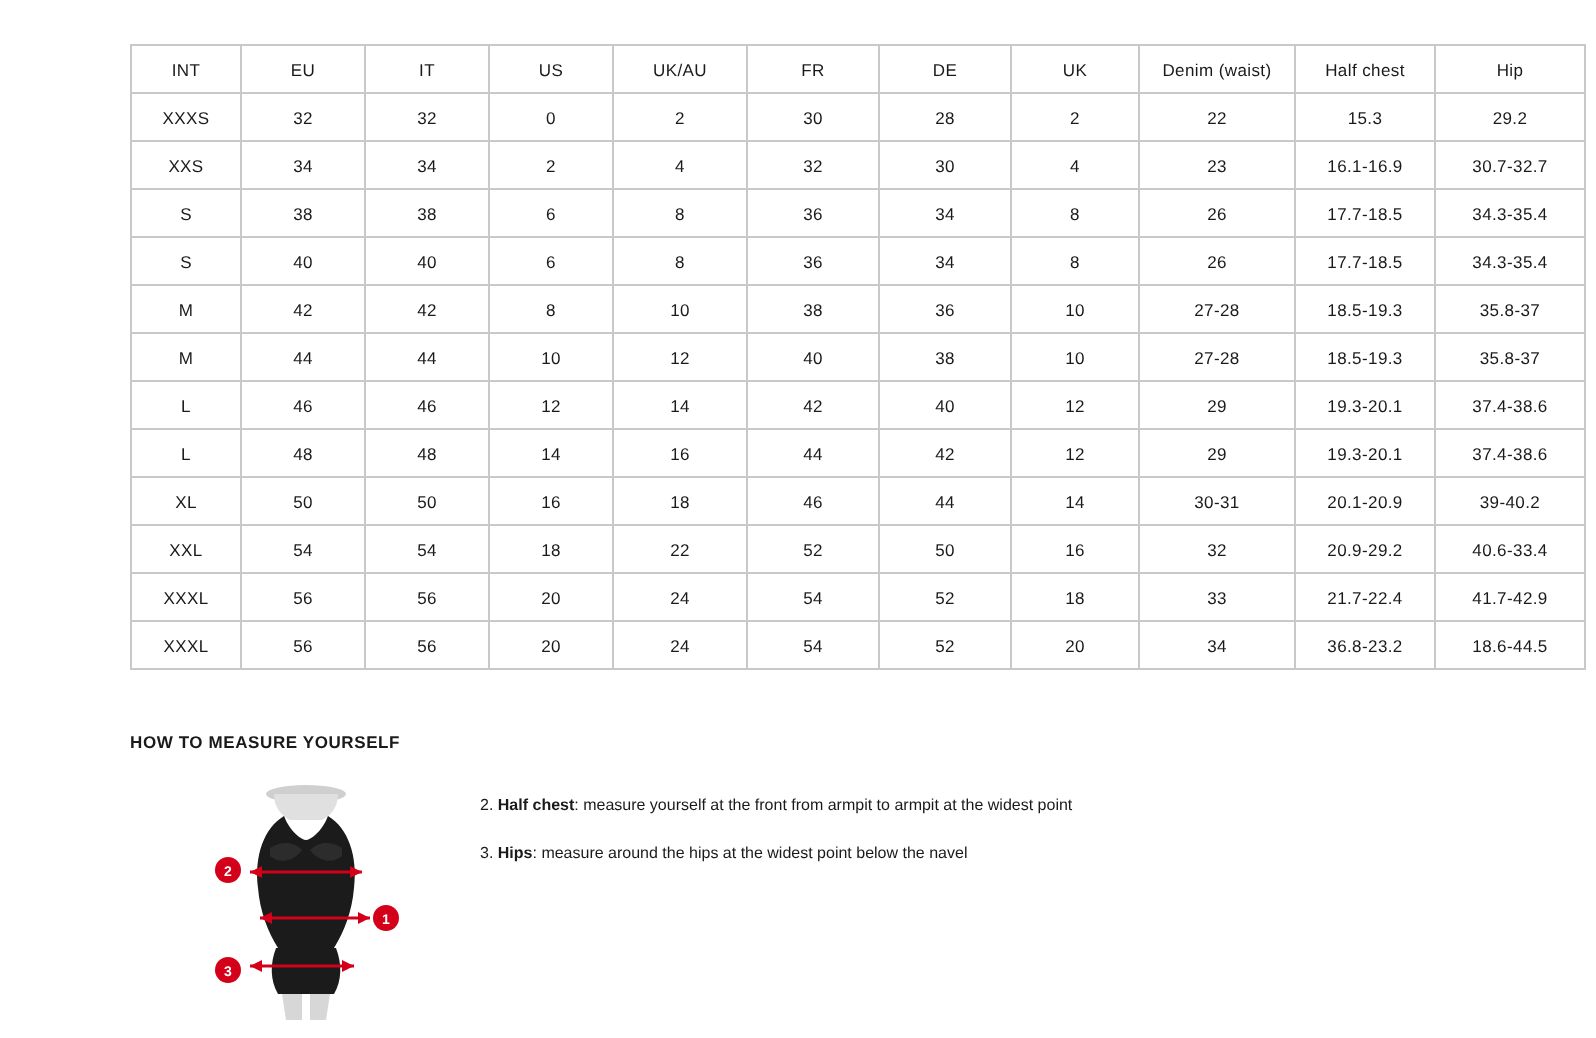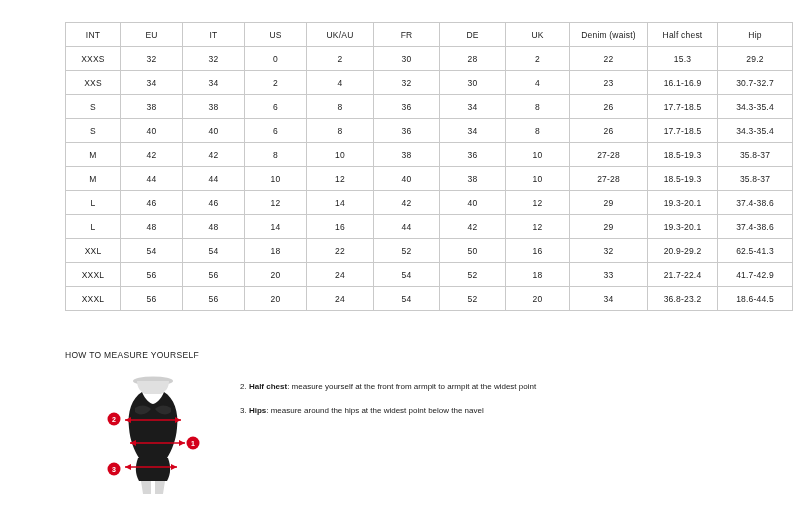--- a/index.html
+++ b/index.html
@@ -63,24 +63,24 @@
 
   
   .howto {
     position: absolute;
     left: 65px;
     top: 350px;
     width: 700px;
   }
   .howto-title {
     font-size: 8.5px;
-    font-weight: normal;
+    font-weight: bold;
     letter-spacing: .3px;
     color: #1a1a1a;
-    margin: 0 0 8px 0;
+    margin: 16px 0 8px 0;
   }
   .howto-body {
     position: relative;
     display: block;
   }
   .figure {
     position: absolute;
     left: 20px;
     top: 6px;
     width: 140px;
@@ -240,31 +240,44 @@
           <td>14</td>
           <td>16</td>
           <td>44</td>
           <td>42</td>
           <td>12</td>
           <td>29</td>
           <td>19.3-20.1</td>
           <td>37.4-38.6</td>
         </tr>
         <tr>
+          <td>XL</td>
+          <td>50</td>
+          <td>50</td>
+          <td>16</td>
+          <td>18</td>
+          <td>46</td>
+          <td>44</td>
+          <td>14</td>
+          <td>30-31</td>
+          <td>20.1-20.9</td>
+          <td>39-40.2</td>
+        </tr>
+        <tr>
           <td>XXL</td>
           <td>54</td>
           <td>54</td>
           <td>18</td>
           <td>22</td>
           <td>52</td>
           <td>50</td>
           <td>16</td>
           <td>32</td>
           <td>20.9-29.2</td>
-          <td>62.5-41.3</td>
+          <td>40.6-33.4</td>
         </tr>
         <tr>
           <td>XXXL</td>
           <td>56</td>
           <td>56</td>
           <td>20</td>
           <td>24</td>
           <td>54</td>
           <td>52</td>
           <td>18</td>

